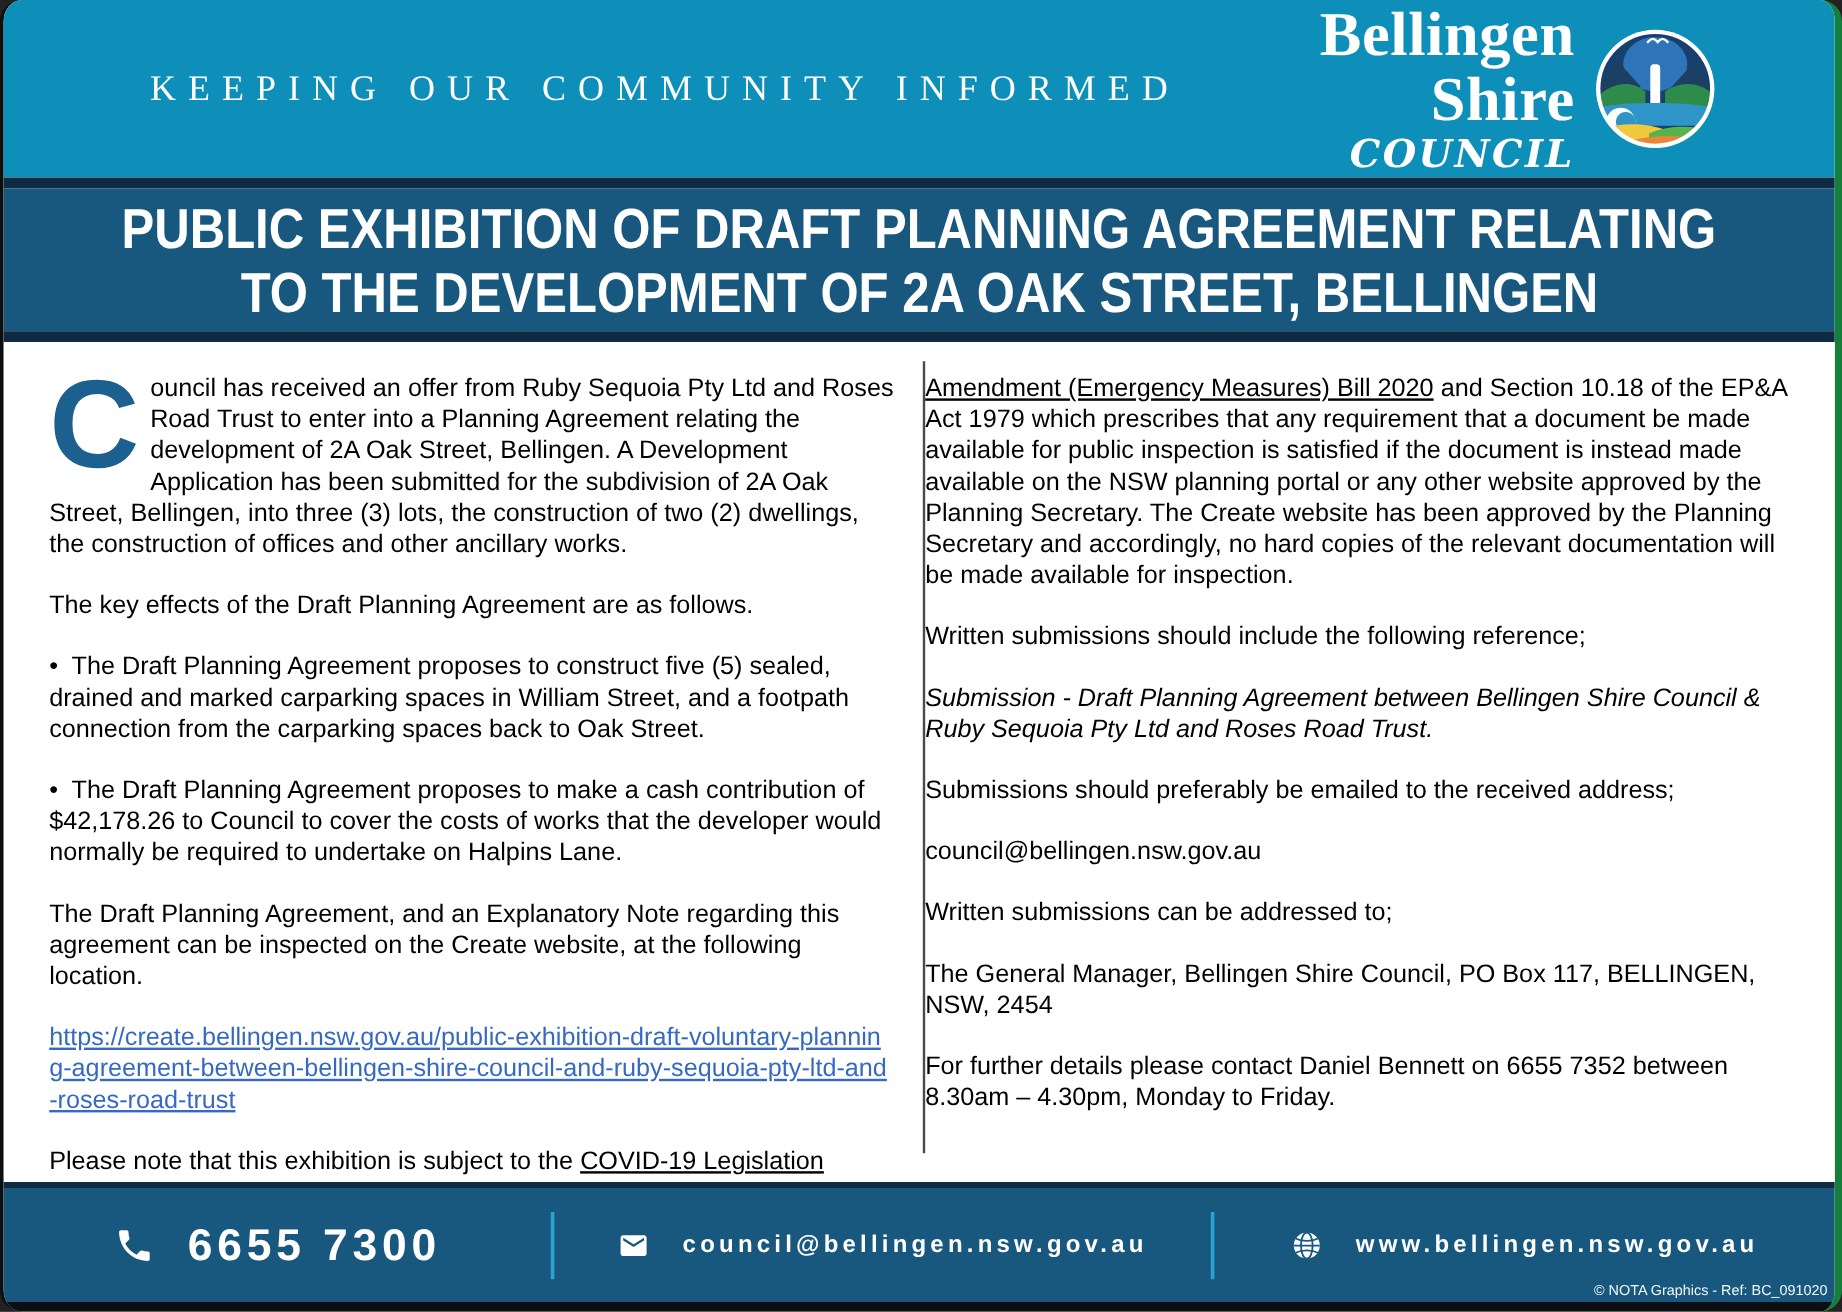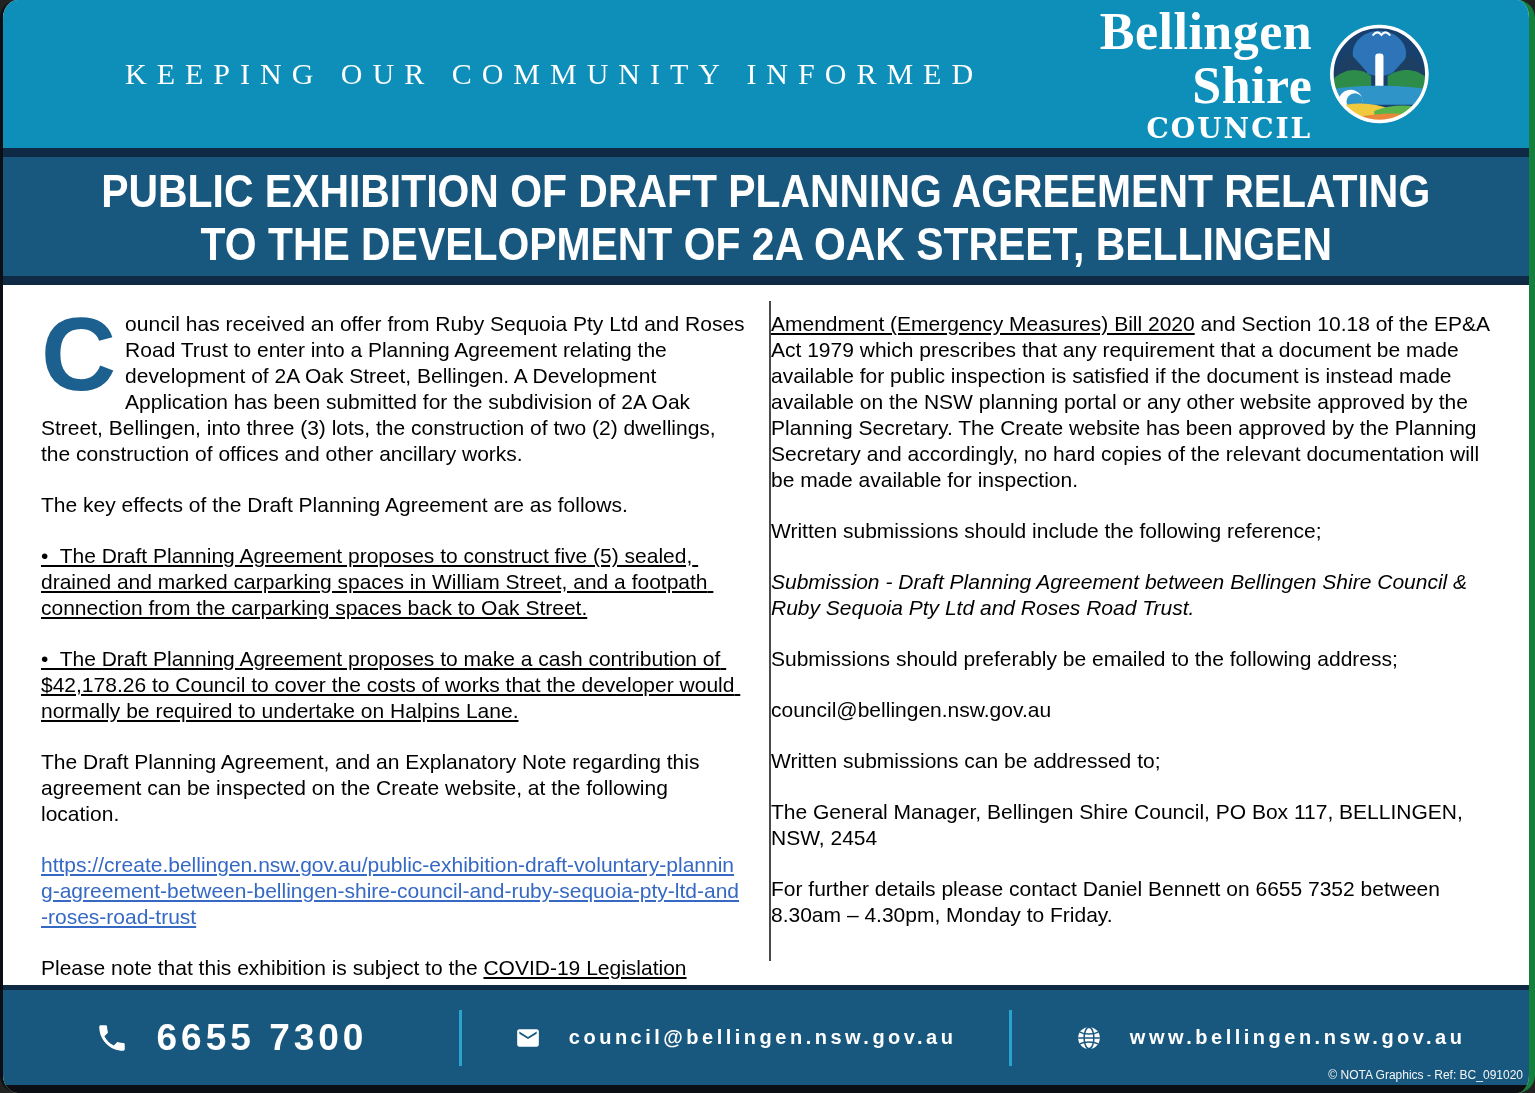--- a/index.html
+++ b/index.html
@@ -17,21 +17,21 @@
     display:flex; align-items:center; justify-content:space-between;
     padding:0 98px 0 122px;
   }
   .tagline {
     color:#ffffff; font-family:"Liberation Serif", serif;
     font-size:30px; letter-spacing:10px; font-weight:400; white-space:nowrap;
   }
   .brand { display:flex; align-items:center; gap:16px; }
   .brand-text { text-align:right; color:#fff; font-family:"DejaVu Serif", serif; line-height:1.05; }
   .brand-line1 { font-size:52px; font-weight:700; letter-spacing:0.5px;font-family:Liberation Serif, serif; }
-  .brand-line2 { font-size:28px; font-weight:700; letter-spacing:2px; }
+  .brand-line2 { font-size:32px; font-weight:700; letter-spacing:2px;font-style:italic; }
   .logo-circle { width:108px; height:108px; display:block; }
   
   .strip { height:9px; background:#0f2a44; }
   
   .titlebar {
     height:119px; background:#19587e; color:#fff;
     display:flex; flex-direction:column; align-items:center; justify-content:center;
   }
   .title-line {
     display:block; font-weight:700; font-size:47px; line-height:53px;
@@ -39,21 +39,21 @@
     letter-spacing:0px;
   }
   
   .content { height:700px; display:flex; background:#fff; color:#000; }
   .col { font-size:21px; line-height:26px; padding-top:26px; }
   .col-left  { width:766px; padding-left:38px; padding-right:24px; }
   .col-right { flex:1; padding-right:34px; }
   .vdivider { width:2px; background:#4a4a4a; margin-top:16px; margin-bottom:24px; }
   .para { margin-bottom:25px; }
   .para.tight { margin-bottom:0; }
-  .bullet-para { white-space:pre-wrap;text-decoration:underline; }
+  .bullet-para { white-space:pre-wrap; }
   .dropcap {
     float:left; color:#1c608f; font-weight:700;
     font-size:104px; line-height:78px; padding-top:4px; margin-right:9px;
     font-family:"Liberation Sans", sans-serif;
   }
   .link { color:#3569c4; text-decoration:underline; word-break:break-all; display:inline-block; }
   .u { text-decoration:underline; }
   .italic { font-style:italic; }
   .block { display:block; }
   
@@ -145,21 +145,21 @@
     <div class="vdivider"></div>
 
     <div class="col col-right">
       <p class="para">
         <span class="u">Amendment (Emergency Measures) Bill 2020</span><span> and Section 10.18 of the EP&amp;A Act 1979 which prescribes that any requirement that a document be made available for public inspection is satisfied if the document is instead made available on the NSW planning portal or any other website approved by the Planning Secretary. The Create website has been approved by the Planning Secretary and accordingly, no hard copies of the relevant documentation will be made available for inspection.</span>
       </p>
       <p class="para">
         <span class="block">Written submissions should include the following reference;</span>
       </p>
       <p class="para italic">Submission - Draft Planning Agreement between Bellingen Shire Council &amp; Ruby Sequoia Pty Ltd and Roses Road Trust.</p>
-      <p class="para">Submissions should preferably be emailed to the following address;</p>
+      <p class="para">Submissions should preferably be emailed to the received address;</p>
       <p class="para">council@bellingen.nsw.gov.au</p>
       <p class="para">Written submissions can be addressed to;</p>
       <p class="para">The General Manager, Bellingen Shire Council, PO Box 117, BELLINGEN, NSW, 2454</p>
       <p class="para tight">For further details please contact Daniel Bennett on 6655 7352 between 8.30am – 4.30pm, Monday to Friday.</p>
     </div>
   </div>
 
   <div class="footer-sep"></div>
   <div class="footer">
     <div class="fgroup phone">

